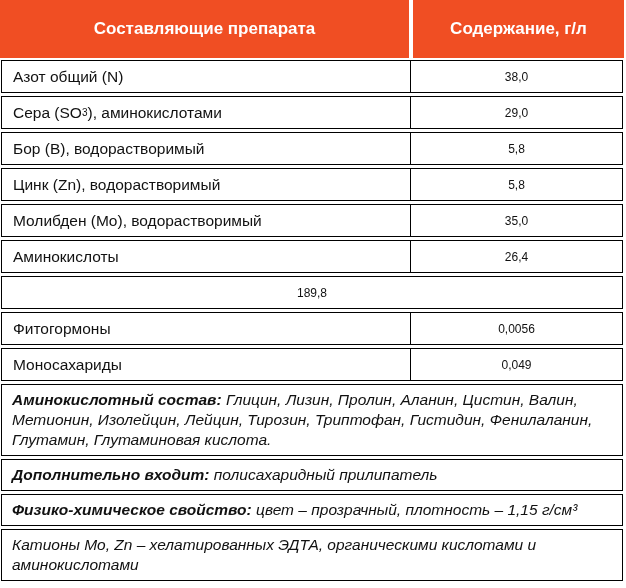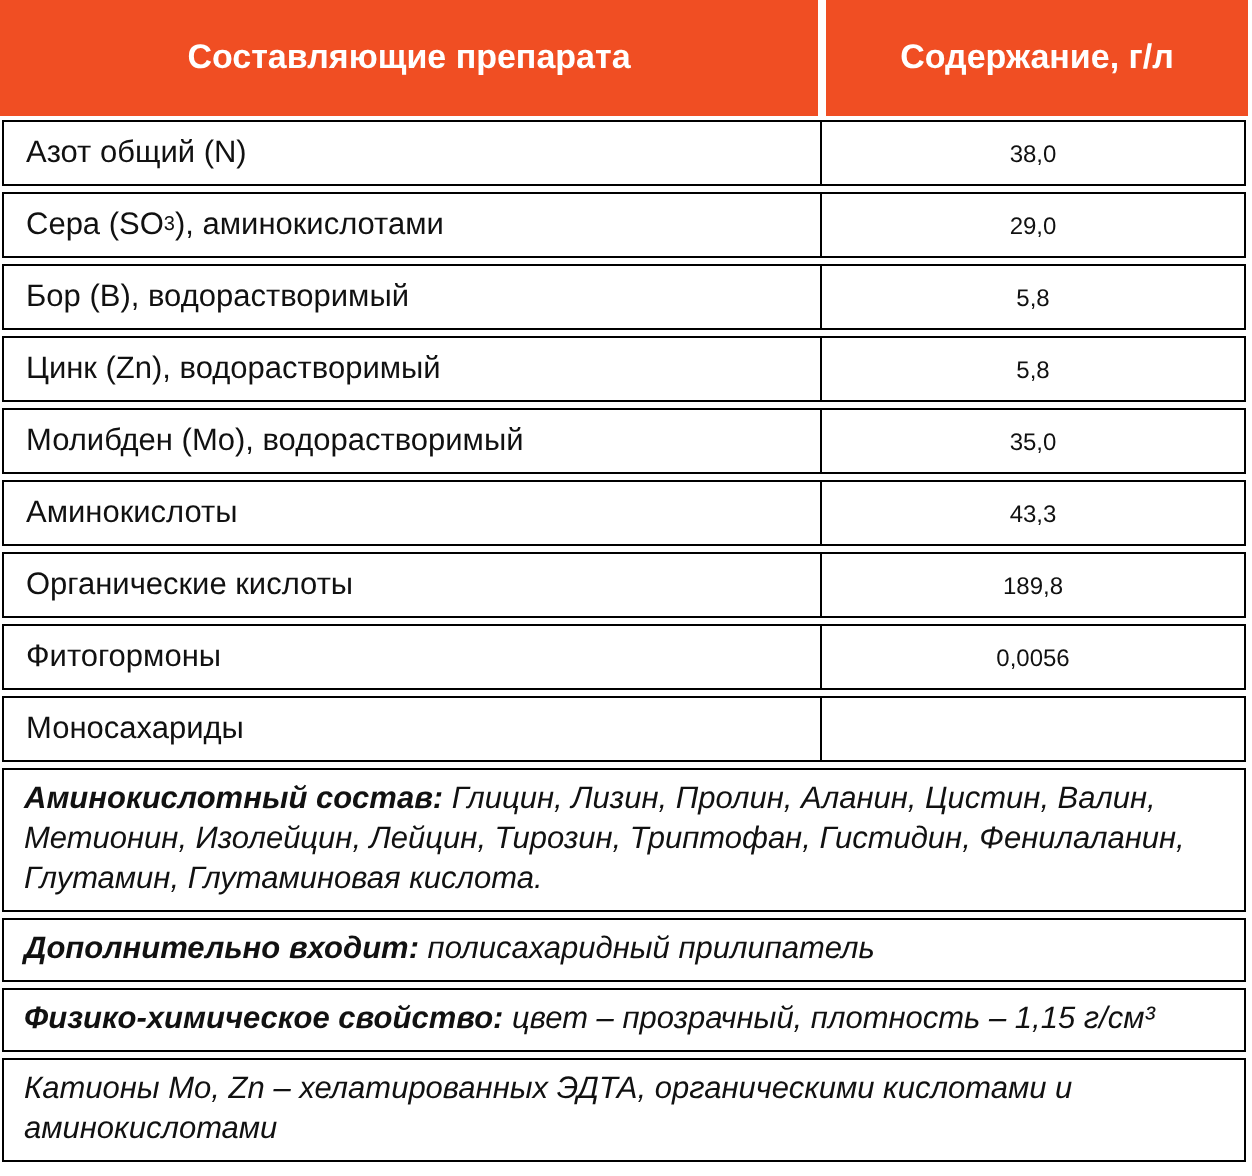--- a/index.html
+++ b/index.html
@@ -87,35 +87,35 @@
     <div class="cell-value">5,8</div>
   </div>
 
   <div class="row">
     <div class="cell-name">Молибден (Mo), водорастворимый</div>
     <div class="cell-value">35,0</div>
   </div>
 
   <div class="row">
     <div class="cell-name">Аминокислоты</div>
-    <div class="cell-value">43,3</div>
+    <div class="cell-value">26,4</div>
   </div>
 
   <div class="row">
-    <div class="cell-name">Органические кислоты</div>
     <div class="cell-value">189,8</div>
   </div>
 
   <div class="row">
     <div class="cell-name">Фитогормоны</div>
     <div class="cell-value">0,0056</div>
   </div>
 
   <div class="row">
     <div class="cell-name">Моносахариды</div>
+    <div class="cell-value">0,049</div>
   </div>
 
   <div class="note"><span class="note-label">Аминокислотный состав:</span><span class="note-text"> Глицин, Лизин, Пролин, Аланин, Цистин, Валин,
 Метионин, Изолейцин, Лейцин, Тирозин, Триптофан, Гистидин, Фенилаланин,
 Глутамин, Глутаминовая кислота.</span></div>
 
   <div class="note"><span class="note-label">Дополнительно входит:</span><span class="note-text"> полисахаридный прилипатель</span></div>
 
   <div class="note"><span class="note-label">Физико-химическое свойство:</span><span class="note-text"> цвет – прозрачный, плотность – 1,15 г/см³</span></div>
 

